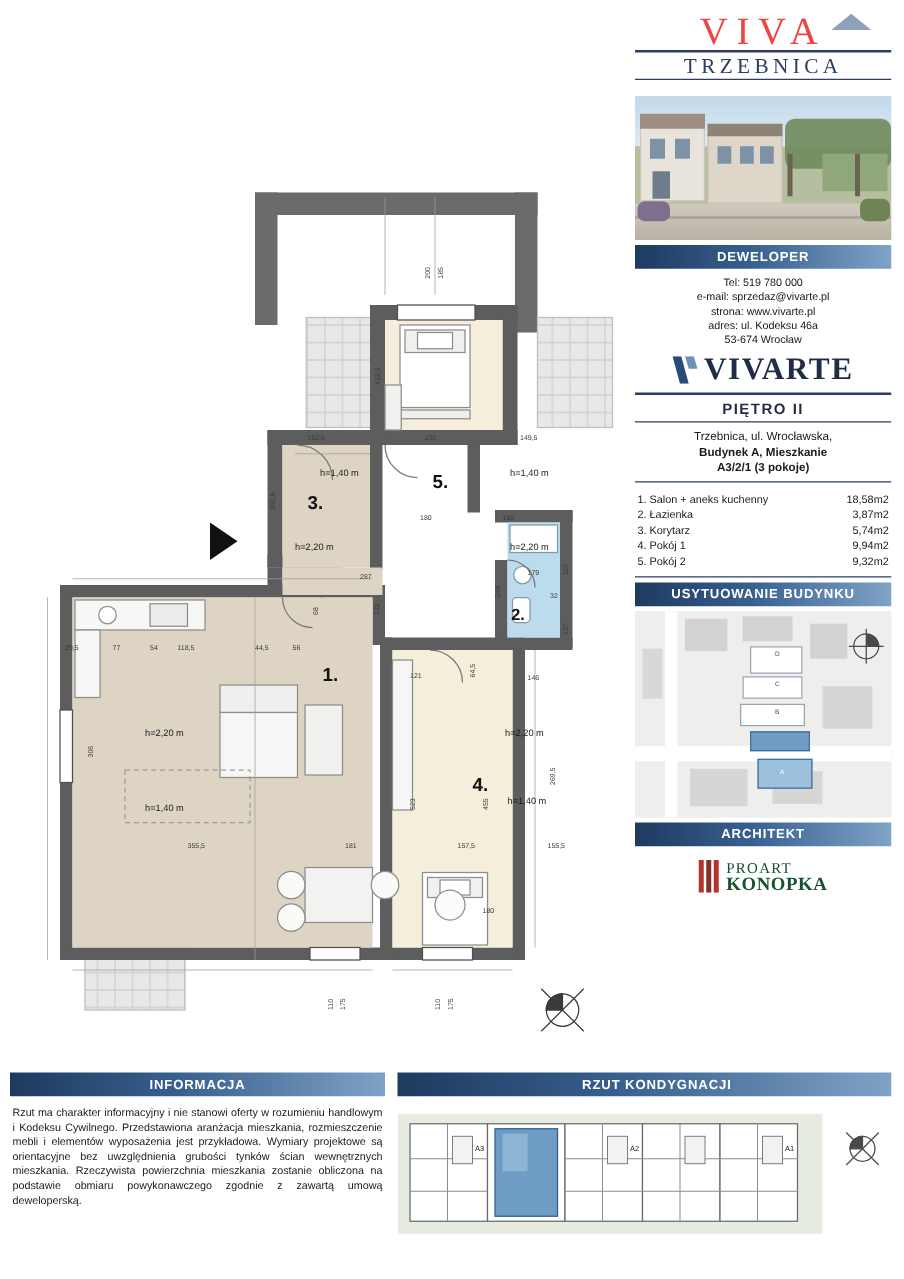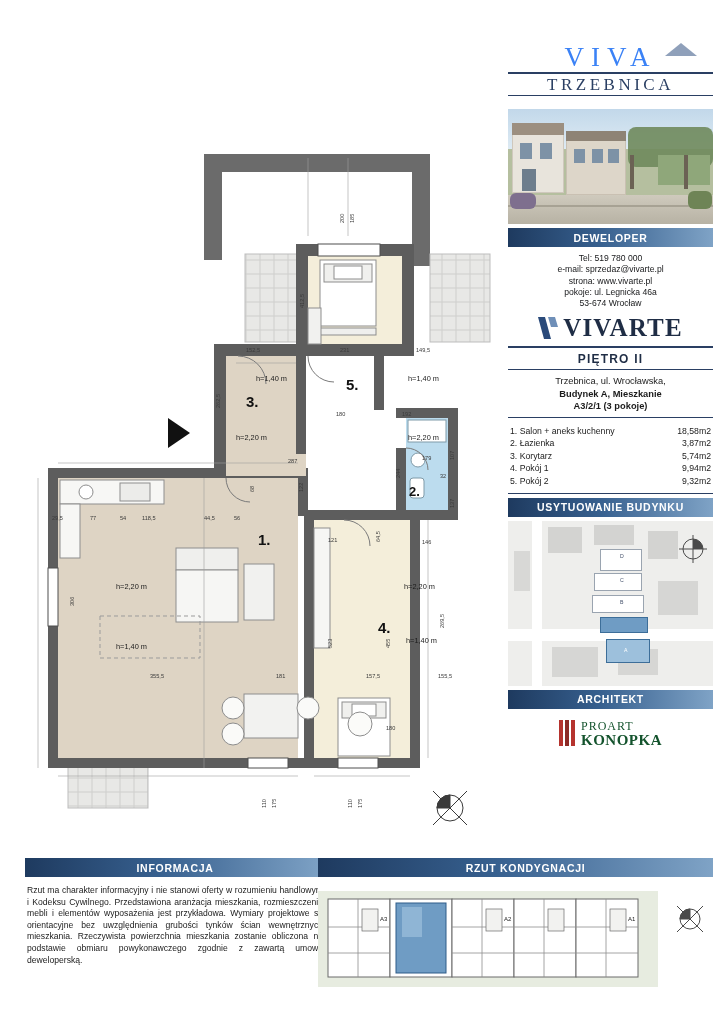--- a/index.html
+++ b/index.html
@@ -26,24 +26,23 @@
   
   #right-col {
     position:absolute; left:508px; top:10px; width:205px; height:843px;
   }
   .panel { position:relative; width:100%; }
 
   
   #logo-box { height:62px; position:relative; }
   .logo-viva {
     font-family:"Liberation Serif", serif;
-    font-size:27px; letter-spacing:7px; color:#3b82f6;
+    font-size:31px; letter-spacing:7px; color:#ef4444;
     text-align:center; line-height:30px;
     position:relative;
-    margin-top:32px;
   }
   .logo-trz {
     font-family:"Liberation Serif", serif;
     font-size:17px; letter-spacing:3.5px; color:#2a3f63;
     text-align:center; line-height:20px;
     border-top:2px solid #2a3f63;
     border-bottom:1px solid #2a3f63;
     padding-top:1px;
   }
   .roof {
@@ -111,21 +110,21 @@
   }
   .arch-bars { display:flex; gap:2px; }
   .arch-bars i { display:block; width:4px; height:26px; background:#b5332e; }
   .arch-bars i:nth-child(2){ background:#8c2a26; }
   .arch-bars i:nth-child(3){ background:#b5332e; }
   .arch-text { font-family:"Liberation Serif", serif; line-height:14px; color:#14532d; }
   .arch-text .t1 { font-size:12px; letter-spacing:1px; }
   .arch-text .t2 { font-size:15px; font-weight:bold; letter-spacing:.5px; }
 
   
-  #info-panel { position:absolute; left:25px; top:858px; width:300px; }
+  #info-panel { position:absolute; left:8px; top:858px; width:300px; }
   #rzut-panel { position:absolute; left:318px; top:858px; width:395px; }
   .info-body {
     font-size:8.6px; line-height:11.6px; text-align:justify; padding:8px 2px 0 2px;
     color:#1b1b1b;
   }
 
   #rzut-map {
     margin-top:6px; height:110px; position:relative; background:#ffffff; overflow:hidden;
   }
 
@@ -400,21 +399,21 @@
 
       <div class="rp" style="left:2px;top:84px;width:26px;height:16px;background:#7e6f8e;border-radius:6px;"></div>
       <div class="rp" style="left:180px;top:82px;width:24px;height:18px;background:#6e8456;border-radius:6px;"></div>
     </div>
 
     <div class="barhead">DEWELOPER</div>
     <div class="contact">
       <div>Tel: 519 780 000</div>
       <div>e-mail: sprzedaz@vivarte.pl</div>
       <div>strona: www.vivarte.pl</div>
-      <div>pokoje: ul. Legnicka 46a</div>
+      <div>adres: ul. Kodeksu 46a</div>
       <div>53-674 Wrocław</div>
     </div>
 
     <div id="vivarte">
       <span class="vmark">
         <svg width="20" height="22" viewBox="0 0 20 22">
           <polygon points="0,0 7,0 13,22 6,22" fill="#2a4a7a"></polygon>
           <polygon points="10,0 17,0 20,10 13,10" fill="#6f8fb8"></polygon>
         </svg>
       </span>

